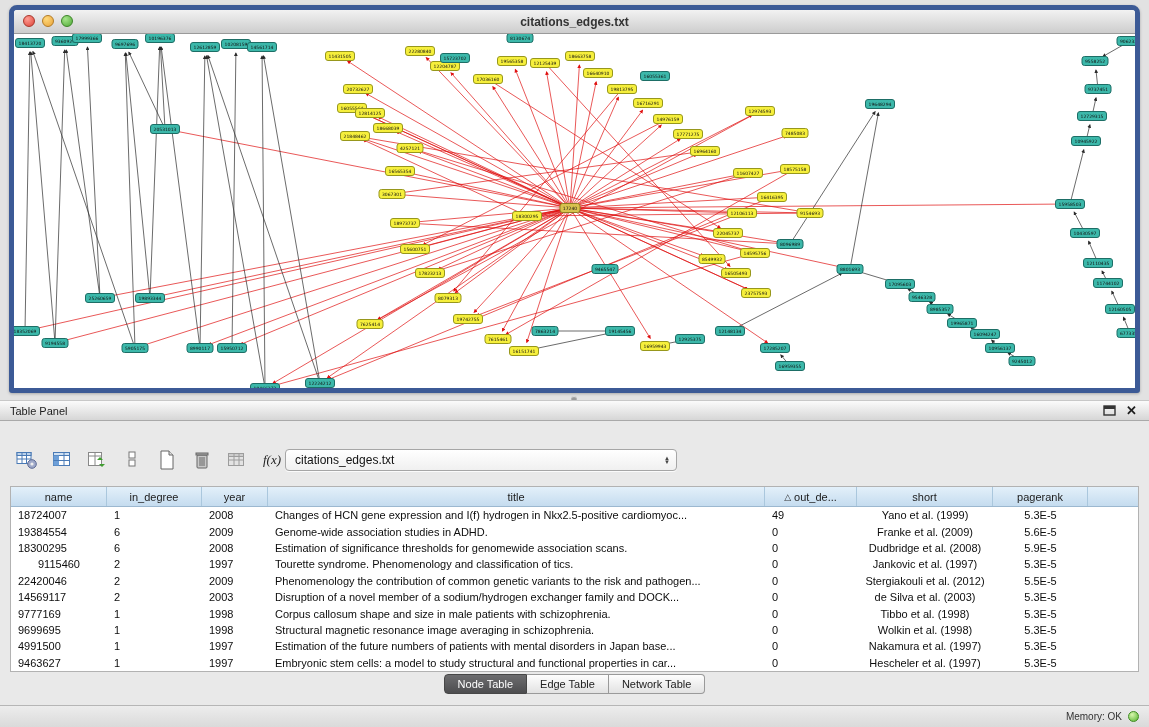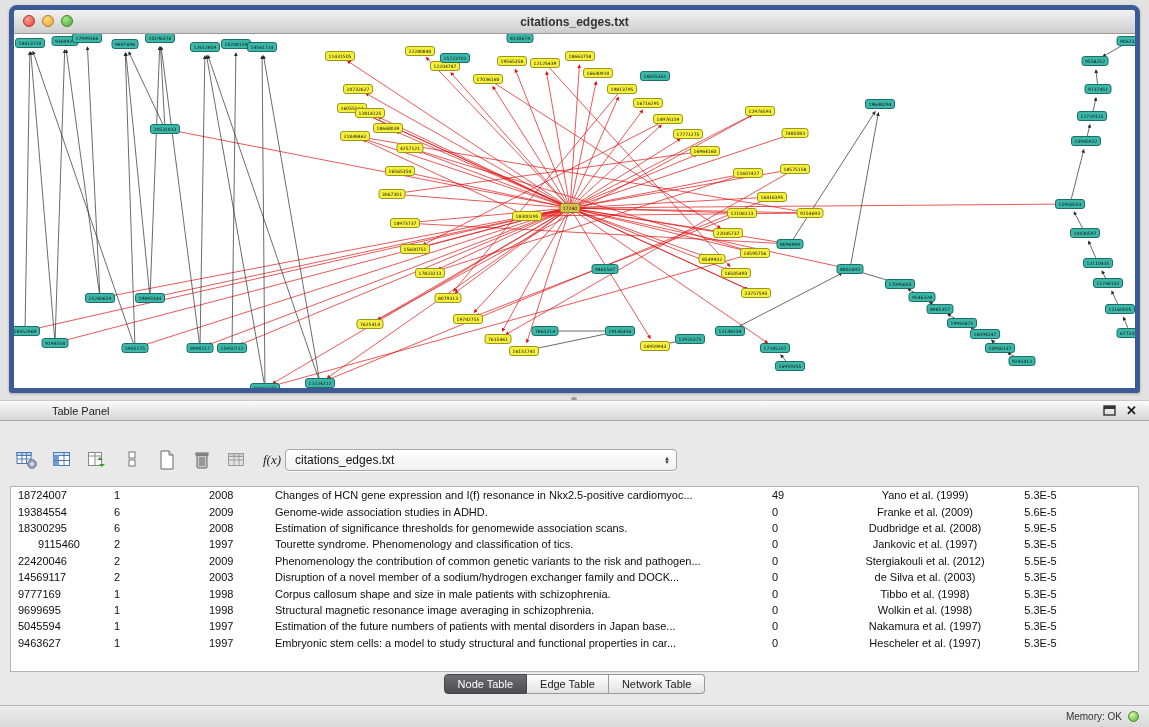--- a/index.html
+++ b/index.html
@@ -31,21 +31,21 @@
   .grip{position:absolute;left:571px;top:396px;width:6px;height:5px;border-radius:50%;
     background:#9b9b9b;box-shadow:inset 0 1px 1px rgba(255,255,255,.7);}
 
   
   .panel-header{
     position:absolute;left:0;top:400px;width:100%;height:21px;box-sizing:border-box;
     background:linear-gradient(#fbfbfb,#d6d6d6);
     border-top:1px solid #c8c8c8;border-bottom:1px solid #a9a9a9;
     display:flex;align-items:center;
   }
-  .panel-title{font-size:11px;color:#1d1d1d;padding-left:10px;flex:1;margin-left:42px;}
+  .panel-title{font-size:11px;color:#1d1d1d;padding-left:10px;flex:1;}
   .ph-icon{display:flex;align-items:center;padding:0 6px;}
   .close-x{font-size:13px;font-weight:bold;color:#1d1d1d;padding:0 12px 0 4px;line-height:1;}
 
   .panel-body{position:absolute;left:0;top:421px;width:100%;height:284px;background:#e9e9e9;}
 
   .toolbar{position:absolute;left:14px;top:24px;height:30px;display:flex;align-items:center;gap:9px;}
   .tbtn{width:26px;height:26px;display:flex;align-items:center;justify-content:center;}
   .fx{font-style:italic;font-family:"Liberation Serif",serif;font-size:13px;color:#222;}
   .combo{
     position:absolute;left:285px;top:28px;width:392px;height:22px;box-sizing:border-box;
@@ -686,26 +686,50 @@
 
   <div class="combo">
     <span>citations_edges.txt</span>
     <span class="combo-arrows">
       <span>▲</span>
         <span>▼</span>
     </span>
   </div>
 
   <div class="table-area">
+    <div class="thead" id="thead-row">
+        <div class="th" style="width: 96px;">
+          <span>name</span>
+        </div>
+        <div class="th" style="width: 95px;">
+          <span>in_degree</span>
+        </div>
+        <div class="th" style="width: 66px;">
+          <span>year</span>
+        </div>
+        <div class="th" style="width: 497px;">
+          <span>title</span>
+        </div>
+        <div class="th" style="width: 92px;">
+          <span class="sort">△</span>
+          <span>out_de...</span>
+        </div>
+        <div class="th" style="width: 136px;">
+          <span>short</span>
+        </div>
+        <div class="th" style="width: 95px;">
+          <span>pagerank</span>
+        </div>
+      </div>
     <div class="tbody" id="tbody">
         <div class="tr">
           <div class="td a-left" style="width: 96px;">18724007</div>
           <div class="td a-left" style="width: 95px;">1</div>
           <div class="td a-left" style="width: 66px;">2008</div>
-          <div class="td a-left" style="width: 497px;">Changes of HCN gene expression and I(f) resonance in Nkx2.5-positive cardiomyoc...</div>
+          <div class="td a-left" style="width: 497px;">Changes of HCN gene expression and I(f) hydrogen in Nkx2.5-positive cardiomyoc...</div>
           <div class="td a-left" style="width: 92px;">49</div>
           <div class="td a-center" style="width: 136px;">Yano et al. (1999)</div>
           <div class="td a-center" style="width: 95px;">5.3E-5</div>
         </div>
         <div class="tr">
           <div class="td a-left" style="width: 96px;">19384554</div>
           <div class="td a-left" style="width: 95px;">6</div>
           <div class="td a-left" style="width: 66px;">2009</div>
           <div class="td a-left" style="width: 497px;">Genome-wide association studies in ADHD.</div>
           <div class="td a-left" style="width: 92px;">0</div>
@@ -760,21 +784,21 @@
         <div class="tr">
           <div class="td a-left" style="width: 96px;">9699695</div>
           <div class="td a-left" style="width: 95px;">1</div>
           <div class="td a-left" style="width: 66px;">1998</div>
           <div class="td a-left" style="width: 497px;">Structural magnetic resonance image averaging in schizophrenia.</div>
           <div class="td a-left" style="width: 92px;">0</div>
           <div class="td a-center" style="width: 136px;">Wolkin et al. (1998)</div>
           <div class="td a-center" style="width: 95px;">5.3E-5</div>
         </div>
         <div class="tr">
-          <div class="td a-left" style="width: 96px;">5045594</div>
+          <div class="td a-left" style="width: 96px;">4991500</div>
           <div class="td a-left" style="width: 95px;">1</div>
           <div class="td a-left" style="width: 66px;">1997</div>
           <div class="td a-left" style="width: 497px;">Estimation of the future numbers of patients with mental disorders in Japan base...</div>
           <div class="td a-left" style="width: 92px;">0</div>
           <div class="td a-center" style="width: 136px;">Nakamura et al. (1997)</div>
           <div class="td a-center" style="width: 95px;">5.3E-5</div>
         </div>
         <div class="tr">
           <div class="td a-left" style="width: 96px;">9463627</div>
           <div class="td a-left" style="width: 95px;">1</div>

